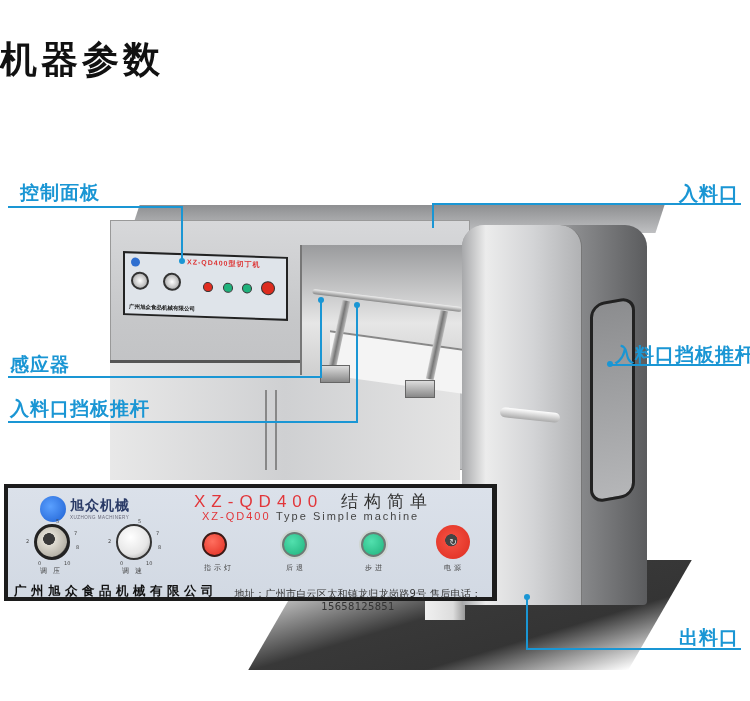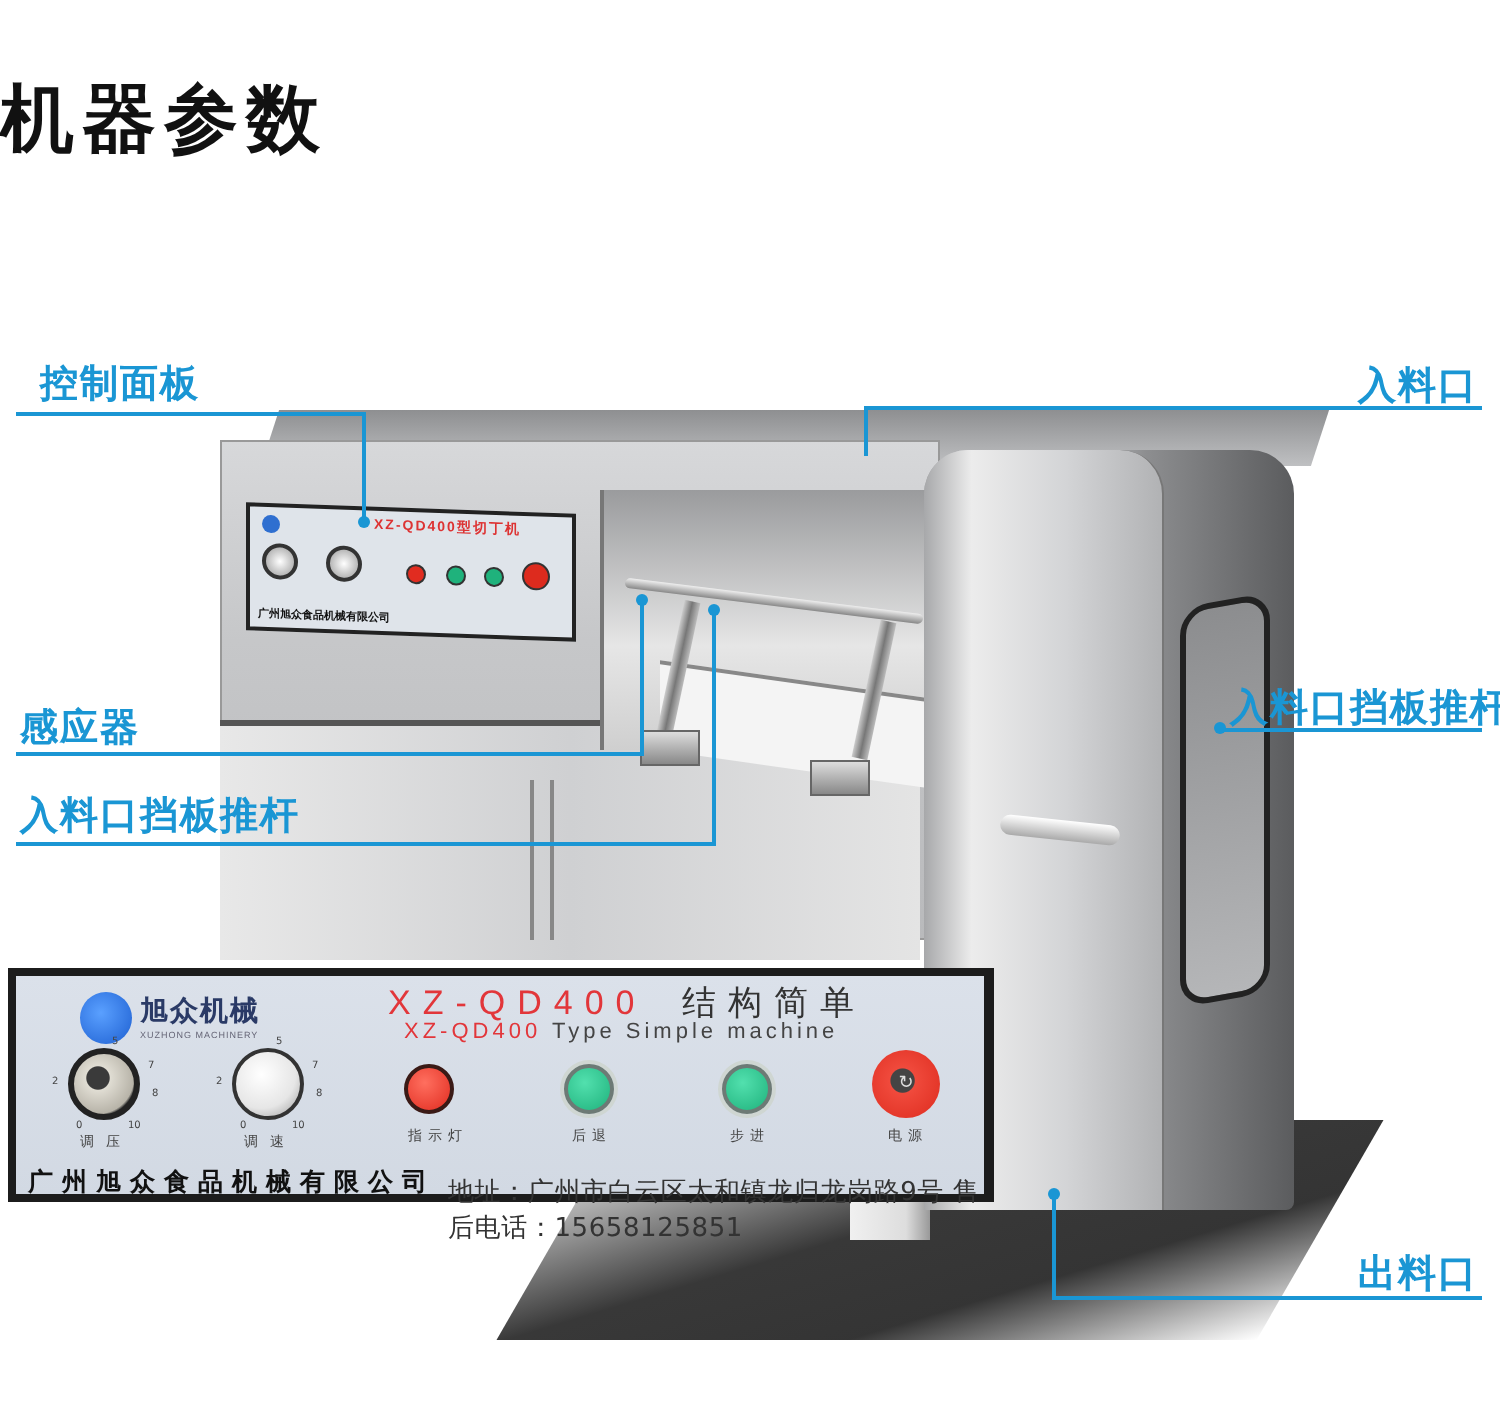--- a/index.html
+++ b/index.html
@@ -76,21 +76,21 @@
   .scale { position: absolute; font-size: 5px; color: #444; }
   .knob-label { position: absolute; top: 78px; font-size: 7px; color: #444; letter-spacing: 6px; }
   .btn { position: absolute; top: 44px; width: 25px; height: 25px; border-radius: 50%; border: 2px solid #555; }
   .btn-red { background: radial-gradient(circle at 40% 35%, #ff6f5f, #e12c20); border-color: #3a1a16; }
   .btn-green { background: radial-gradient(circle at 40% 35%, #52e0ae, #1fb27c); border-color: #6d7a75; box-shadow: 0 0 0 2px #cfd6d2; }
   .btn-estop { position: absolute; left: 428px; top: 37px; width: 34px; height: 34px; border-radius: 50%;
     background: radial-gradient(circle at 45% 45%, #444 0 22%, #f04a3c 24%, #dd2b1e 100%); }
   .estop-icon { position: absolute; left: 11px; top: 10px; width: 12px; height: 14px; color: #ddd; font-size: 9px; text-align: center; line-height: 14px; }
   .btn-label { position: absolute; top: 75px; font-size: 7px; color: #444; letter-spacing: 3px; }
   .company { position: absolute; left: 6px; top: 95px; font-size: 12.5px; font-weight: bold; color: #111; letter-spacing: 4.5px; }
-  .address { position: absolute; left: 216px; top: 99px; font-size: 13px; color: #333; letter-spacing: .3px; }
+  .address { position: absolute; left: 216px; top: 99px; font-size: 10px; color: #333; letter-spacing: .3px; text-align: center; }
 </style>
 </head>
 <body>
 
 <div class="header">
   <div class="title">机器参数</div>
 </div>
 
 <div class="stage">
   <div class="shadow"></div>

